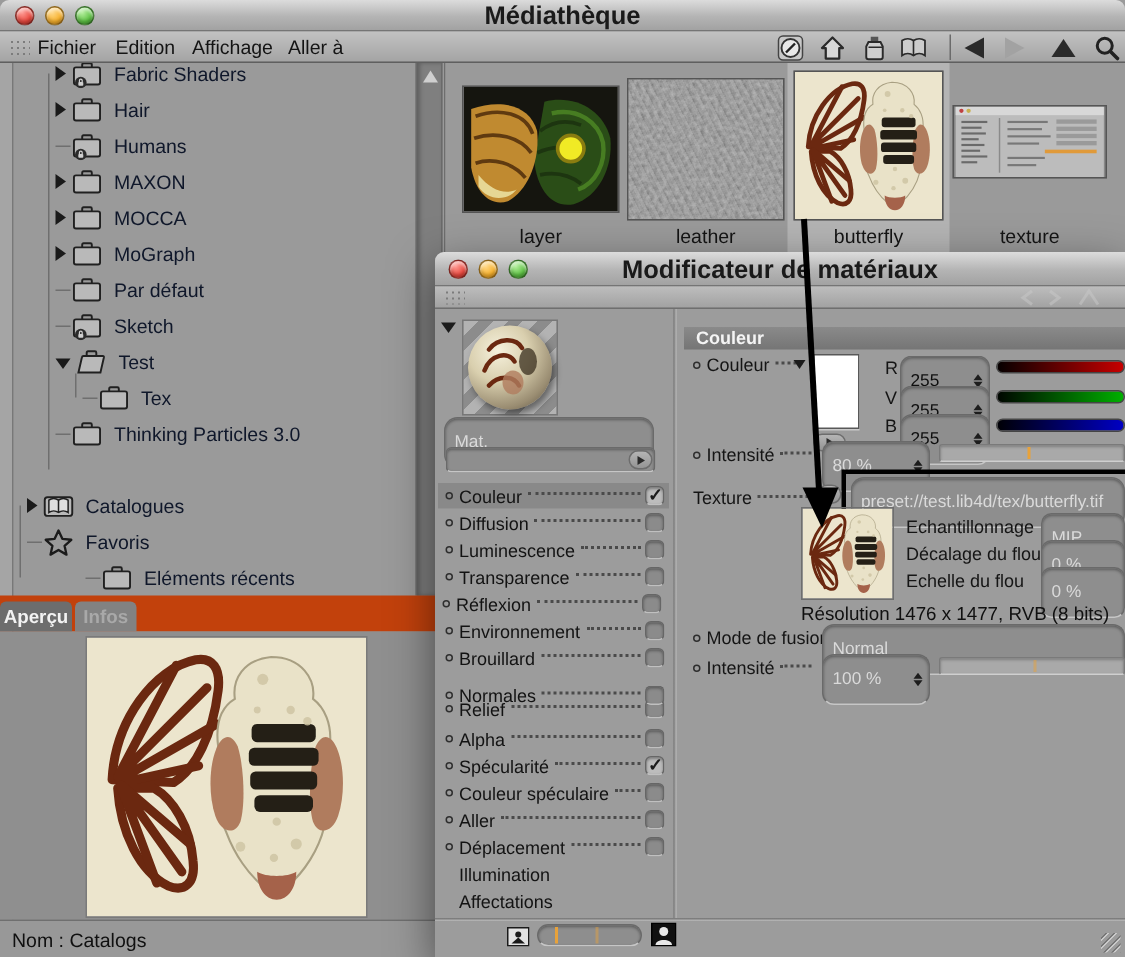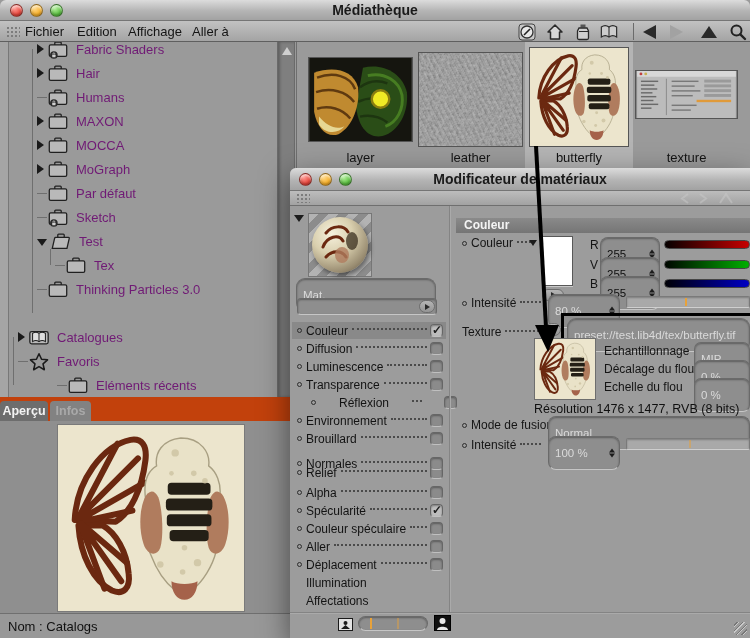--- a/index.html
+++ b/index.html
@@ -4,34 +4,34 @@
 <style>
   * { margin:0; padding:0; box-sizing:border-box; }
   html,body { background:#3a3a3a; font-family:"Liberation Sans",sans-serif; }
   #canvas { position:relative; width:750px; height:638px; overflow:hidden;
             background:#9a9a9a; font-family:"Liberation Sans",sans-serif; }
   .abs { position:absolute; }
 
   
   .titlebar { background:linear-gradient(#dcdcdc,#b4b4b4 55%,#a2a2a2);
               border-bottom:1px solid #757575; }
-  .titlebar .wtitle { font-size:14px; font-weight:bold; color:#1a1a1a;
+  .titlebar .wtitle { font-size:17px; font-weight:bold; color:#1a1a1a;
               text-align:center; line-height:21px; }
   .lights { display:flex; gap:7px; }
   .light { width:13px; height:13px; border-radius:50%;
            border:1px solid rgba(0,0,0,.4);
            box-shadow:inset 0 2px 2px rgba(255,255,255,.6), inset 0 -2px 2px rgba(0,0,0,.2); }
   .menubar { background:linear-gradient(#c2c2c2,#a4a4a4); border-bottom:1px solid #5f5f5f; }
   .dragdots { background-image:radial-gradient(#7c7c7c 32%, transparent 36%);
               background-size:4px 4px; }
   .menu-item { font-size:13px; color:#141414; line-height:21px; }
 
   
   .trow { display:flex; align-items:center; height:24px; width:100%; }
-  .trow .tlabel { font-size:13px; color:#701a75; margin-left:7px; white-space:nowrap; }
+  .trow .tlabel { font-size:13px; color:#0f172a; margin-left:7px; white-space:nowrap; }
   .tarrow-r { width:0;height:0; border-top:5px solid transparent; border-bottom:5px solid transparent;
               border-left:7px solid #1a1a1a; margin-right:3px; flex:none; }
   .tarrow-d { width:0;height:0; border-left:5px solid transparent; border-right:5px solid transparent;
               border-top:7px solid #1a1a1a; margin-right:3px; margin-top:2px; flex:none; }
   .tstub { width:10px; height:1px; background:#6f6f6f; margin-right:0; flex:none; }
   .ticon { width:22px; height:19px; flex:none; }
   .tline { background:#6f6f6f; }
   .lvl0 { padding-left:8px; } .lvl1 { padding-left:27px; } .lvl2 { padding-left:45px; }
 
   
@@ -451,21 +451,21 @@
         <span class="chlabel">Luminescence</span>
         <span class="leader"></span>
         <span class="chbox"></span>
     </div>
     <div class="abs chrow" style="left:2px;top:208px;width:154px;">
       <span class="bullet"></span>
         <span class="chlabel">Transparence</span>
         <span class="leader"></span>
         <span class="chbox"></span>
     </div>
-    <div class="abs chrow" style="left:16px;top:226px;width:154px;gap:19px;">
+    <div class="abs chrow" style="left:0;top:226px;width:154px;">
       <span class="bullet"></span>
         <span class="chlabel">Réflexion</span>
         <span class="leader"></span>
         <span class="chbox"></span>
     </div>
     <div class="abs chrow" style="left:2px;top:244px;width:154px;">
       <span class="bullet"></span>
         <span class="chlabel">Environnement</span>
         <span class="leader"></span>
         <span class="chbox"></span>

